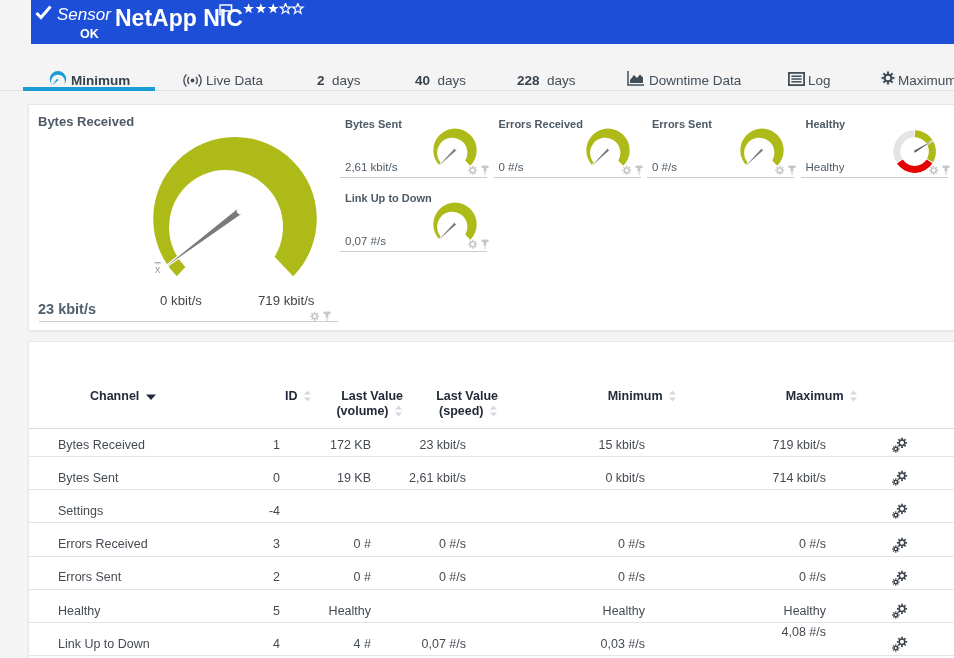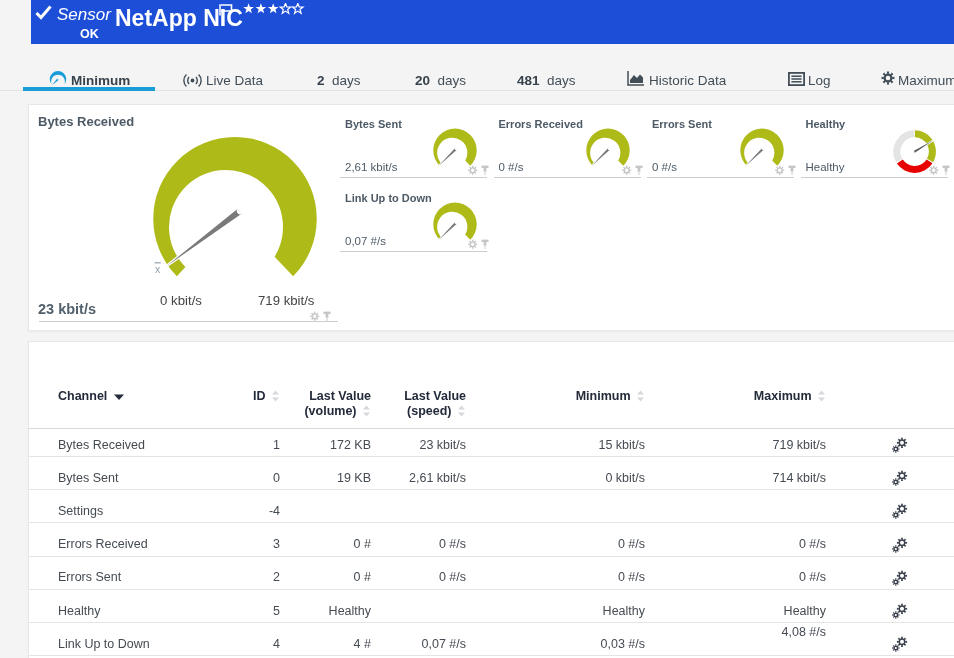--- a/index.html
+++ b/index.html
@@ -14,21 +14,21 @@
 .tab { position:absolute; top:24px; font-size:13.5px; color:#414d57; white-space:nowrap; }
 .tab b { font-weight:bold; color:#37424c; }
 .panel { position:absolute; left:28px; right:-2px; background:#fff; border:1px solid #e7e7e7; box-shadow:0 1px 2px rgba(0,0,0,0.05); }
 .p1 { top:104px; height:227px; }
 .p2 { top:341px; height:330px; }
 .glabel { font-size:11px; font-weight:bold; color:#4d5a66; }
 .gval { font-size:11.5px; color:#4d5a66; }
 .hline { height:1px; background:#e4e4e4; }
 .hline2 { height:1px; background:#d9d9d9; }
 .cline { height:1px; background:#cdcdcd; }
-.thead { font-size:12.5px; font-weight:bold; color:#232b3a; line-height:14.5px; }
+.thead { font-size:12.5px; font-weight:bold; color:#232b3a; line-height:14.5px;margin-left:32px; }
 .sic { vertical-align:-2px; margin-left:2px; }
 .rname, .rval { font-size:12.5px; color:#454b52; line-height:16px; }
 .rval { text-align:right; }
 </style></head>
 <body>
 <div id="root">
 <div class="hdr">
 <svg class="abs" style="left:4px;top:5px" width="17" height="15" viewBox="0 0 17 15">
         <path d="M1.5,8 L6,12.5 L15.5,1.5" fill="none" stroke="#fff" stroke-width="3"></path>
       </svg>
@@ -53,27 +53,27 @@
 <path d="M2.80,13.60 A8.2,8.2 0 1 1 15.20,13.60 A6.9,6.9 0 1 0 2.80,13.60 Z" fill="#199cd8"></path>
 <path d="M8.75,6.66 A1.2,1.2 0 1 0 10.45,8.34 L3.00,14.20 Z" fill="#199cd8" stroke="#f4f4f4" stroke-width="1.3" paint-order="stroke"></path>
 </svg>
 <div class="tab" style="left:71px;color:#37424c;font-weight:bold">Minimum</div>
 <svg class="abs" style="left:182px;top:24px" width="21" height="15" viewBox="0 0 21 15">
 <circle cx="10.5" cy="7.5" r="1.9" fill="#414d57"></circle>
 <path d="M7.1,4.1 a4.8,4.8 0 0 0 0,6.8 M4.4,1.4 a8.6,8.6 0 0 0 0,12.2 M13.9,4.1 a4.8,4.8 0 0 1 0,6.8 M16.6,1.4 a8.6,8.6 0 0 1 0,12.2" fill="none" stroke="#414d57" stroke-width="1.4"></path>
 </svg>
 <div class="tab" style="left:206px">Live Data</div>
 <div class="tab" style="left:317px"><b>2</b>&nbsp; days</div>
-<div class="tab" style="left:415px"><b>20</b>&nbsp; days</div>
-<div class="tab" style="left:517px"><b>481</b>&nbsp; days</div>
+<div class="tab" style="left:415px"><b>40</b>&nbsp; days</div>
+<div class="tab" style="left:517px"><b>228</b>&nbsp; days</div>
 <svg class="abs" style="left:627px;top:22px" width="18" height="15" viewBox="0 0 18 15">
 <path d="M1,0 V14 H17" fill="none" stroke="#414d57" stroke-width="1.5"></path>
 <path d="M3,12 V9 L7,4 L10,7 L13,3.5 L16,6.5 V12 Z" fill="#414d57"></path>
 </svg>
-<div class="tab" style="left:649px">Historic Data</div>
+<div class="tab" style="left:649px">Downtime Data</div>
 <svg class="abs" style="left:788px;top:23px" width="17" height="14" viewBox="0 0 17 14">
 <rect x="0.9" y="0.9" width="15.2" height="12.2" fill="none" stroke="#414d57" stroke-width="1.8"></rect>
 <line x1="3.4" y1="4.2" x2="13.6" y2="4.2" stroke="#414d57" stroke-width="1.5"></line>
 <line x1="3.4" y1="7" x2="13.6" y2="7" stroke="#414d57" stroke-width="1.5"></line>
 <line x1="3.4" y1="9.8" x2="13.6" y2="9.8" stroke="#414d57" stroke-width="1.5"></line>
 </svg>
 <div class="tab" style="left:808px">Log</div>
 <svg class="abs" style="left:881px;top:22px" width="14" height="14" viewBox="0 0 14 14">
         <path d="M11.53,6.19 L13.47,5.71 L13.47,8.29 L11.53,7.81 L10.77,9.63 L12.49,10.67 L10.67,12.49 L9.63,10.77 L7.81,11.53 L8.29,13.47 L5.71,13.47 L6.19,11.53 L4.37,10.77 L3.33,12.49 L1.51,10.67 L3.23,9.63 L2.47,7.81 L0.53,8.29 L0.53,5.71 L2.47,6.19 L3.23,4.37 L1.51,3.33 L3.33,1.51 L4.37,3.23 L6.19,2.47 L5.71,0.53 L8.29,0.53 L7.81,2.47 L9.63,3.23 L10.67,1.51 L12.49,3.33 L10.77,4.37 Z M9.30,7.00 A2.3,2.3 0 1 0 4.70,7.00 A2.3,2.3 0 1 0 9.30,7.00 Z" fill="#414d57" fill-rule="evenodd"></path>
       </svg>

